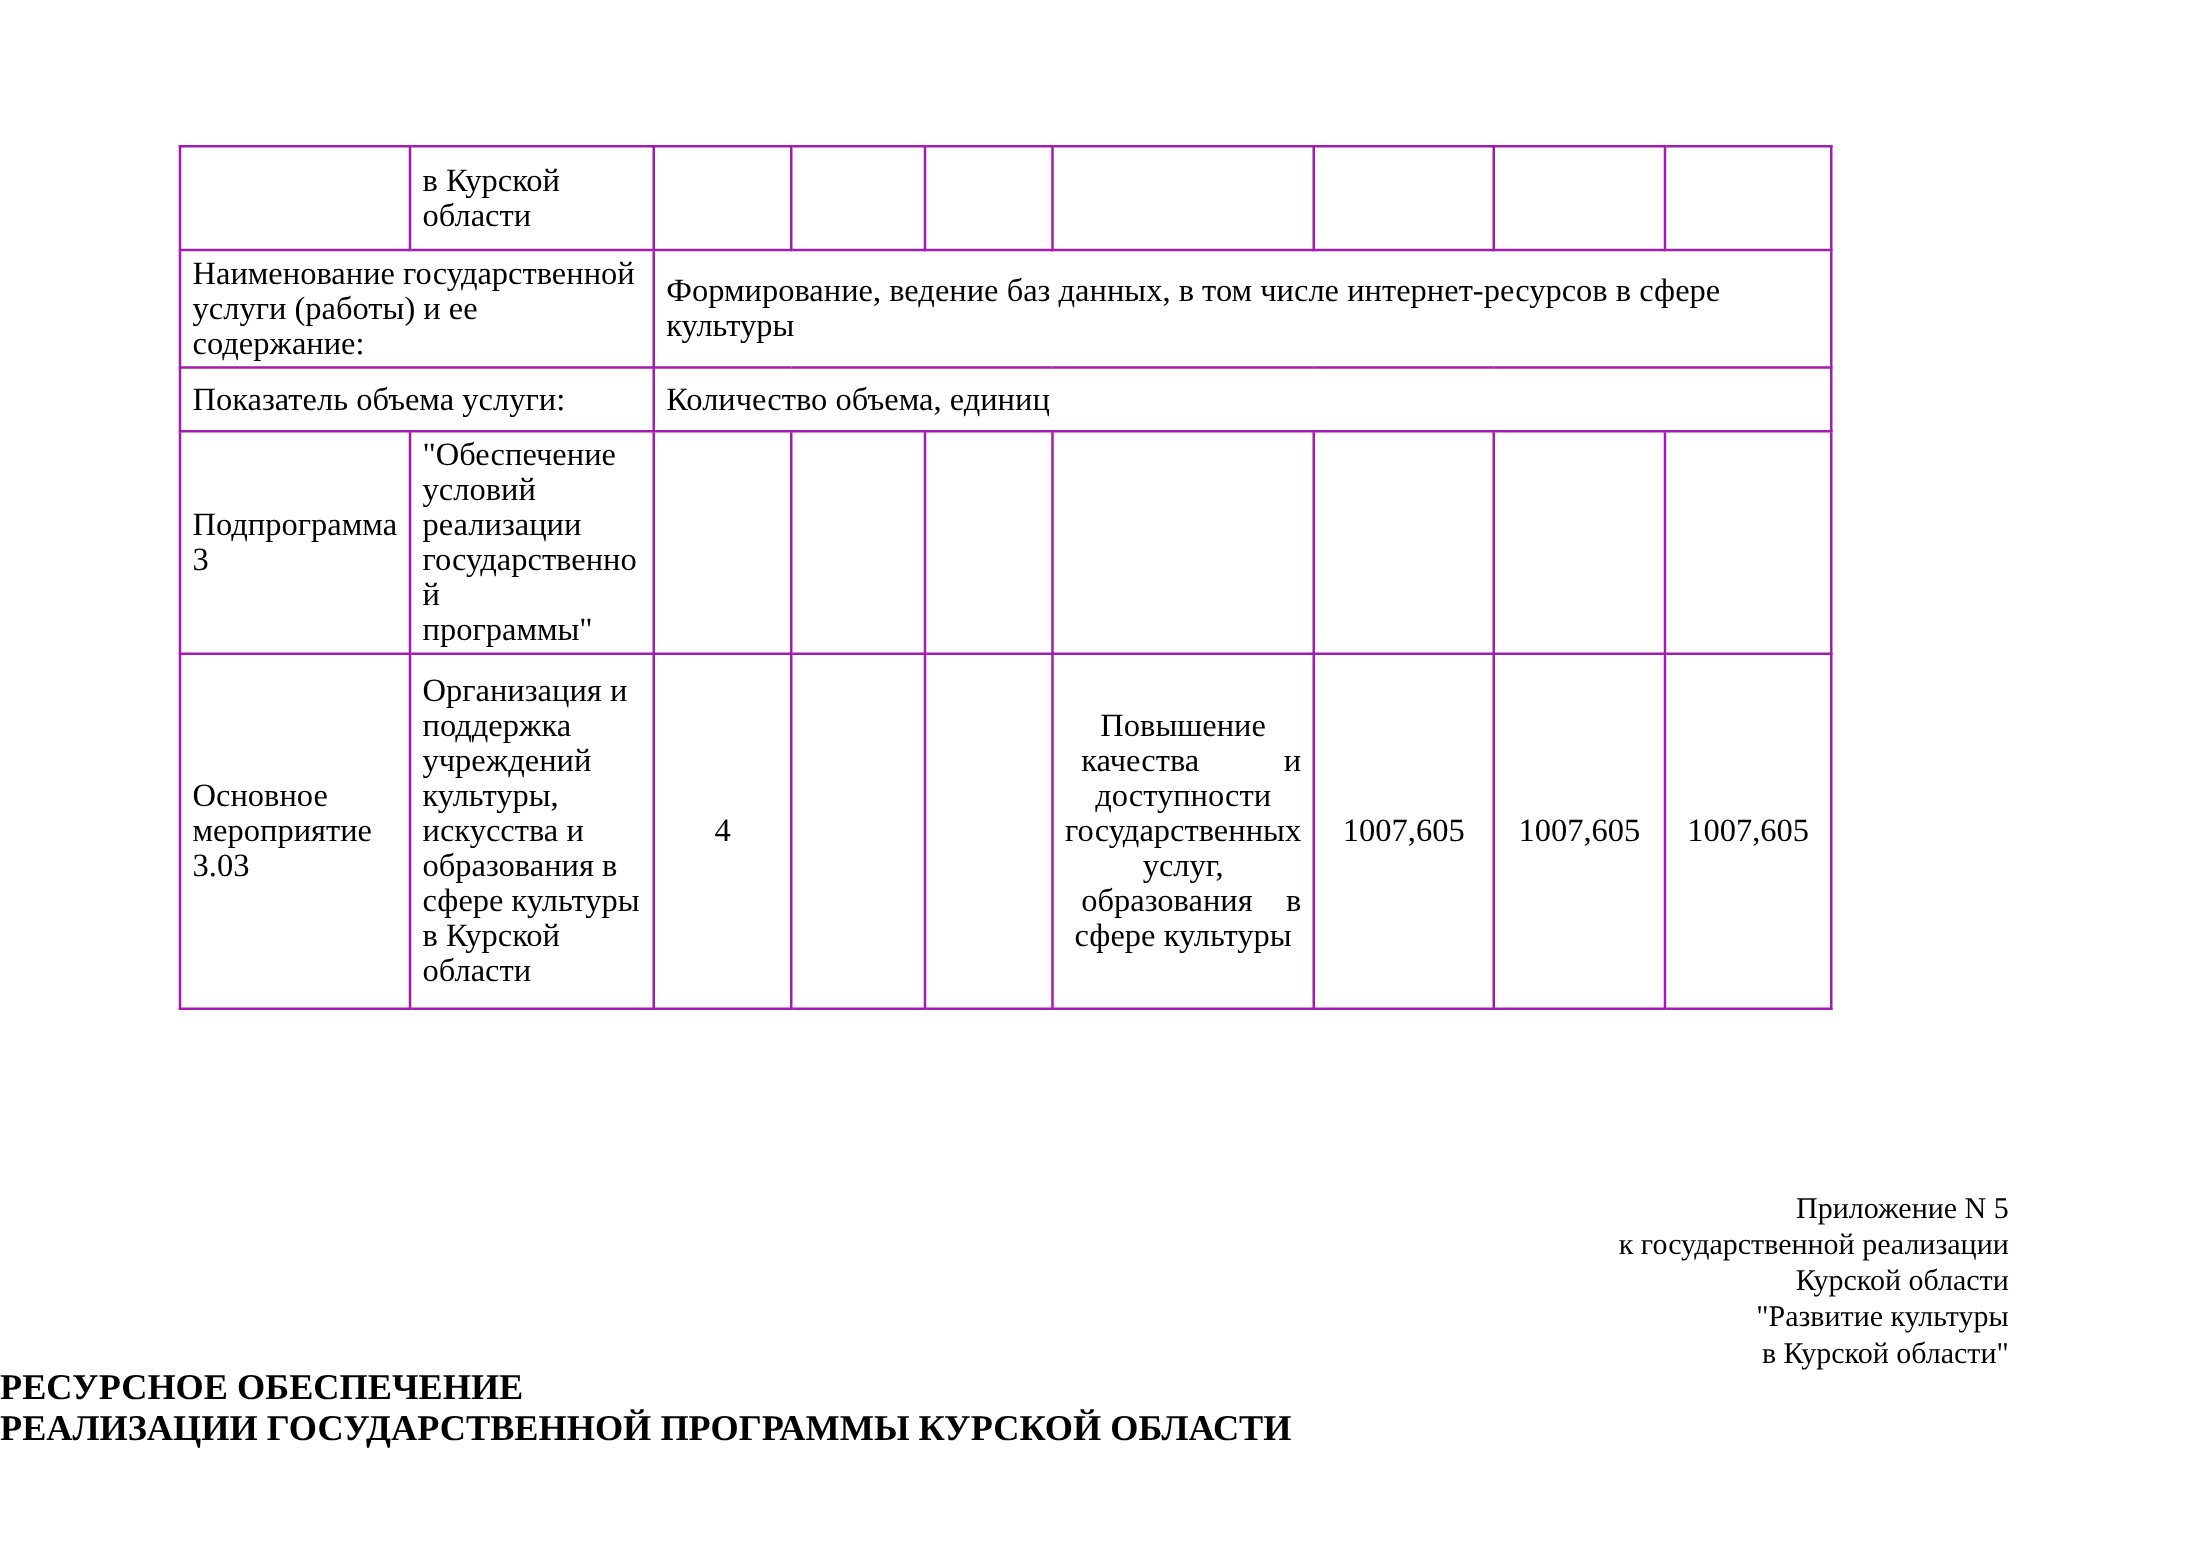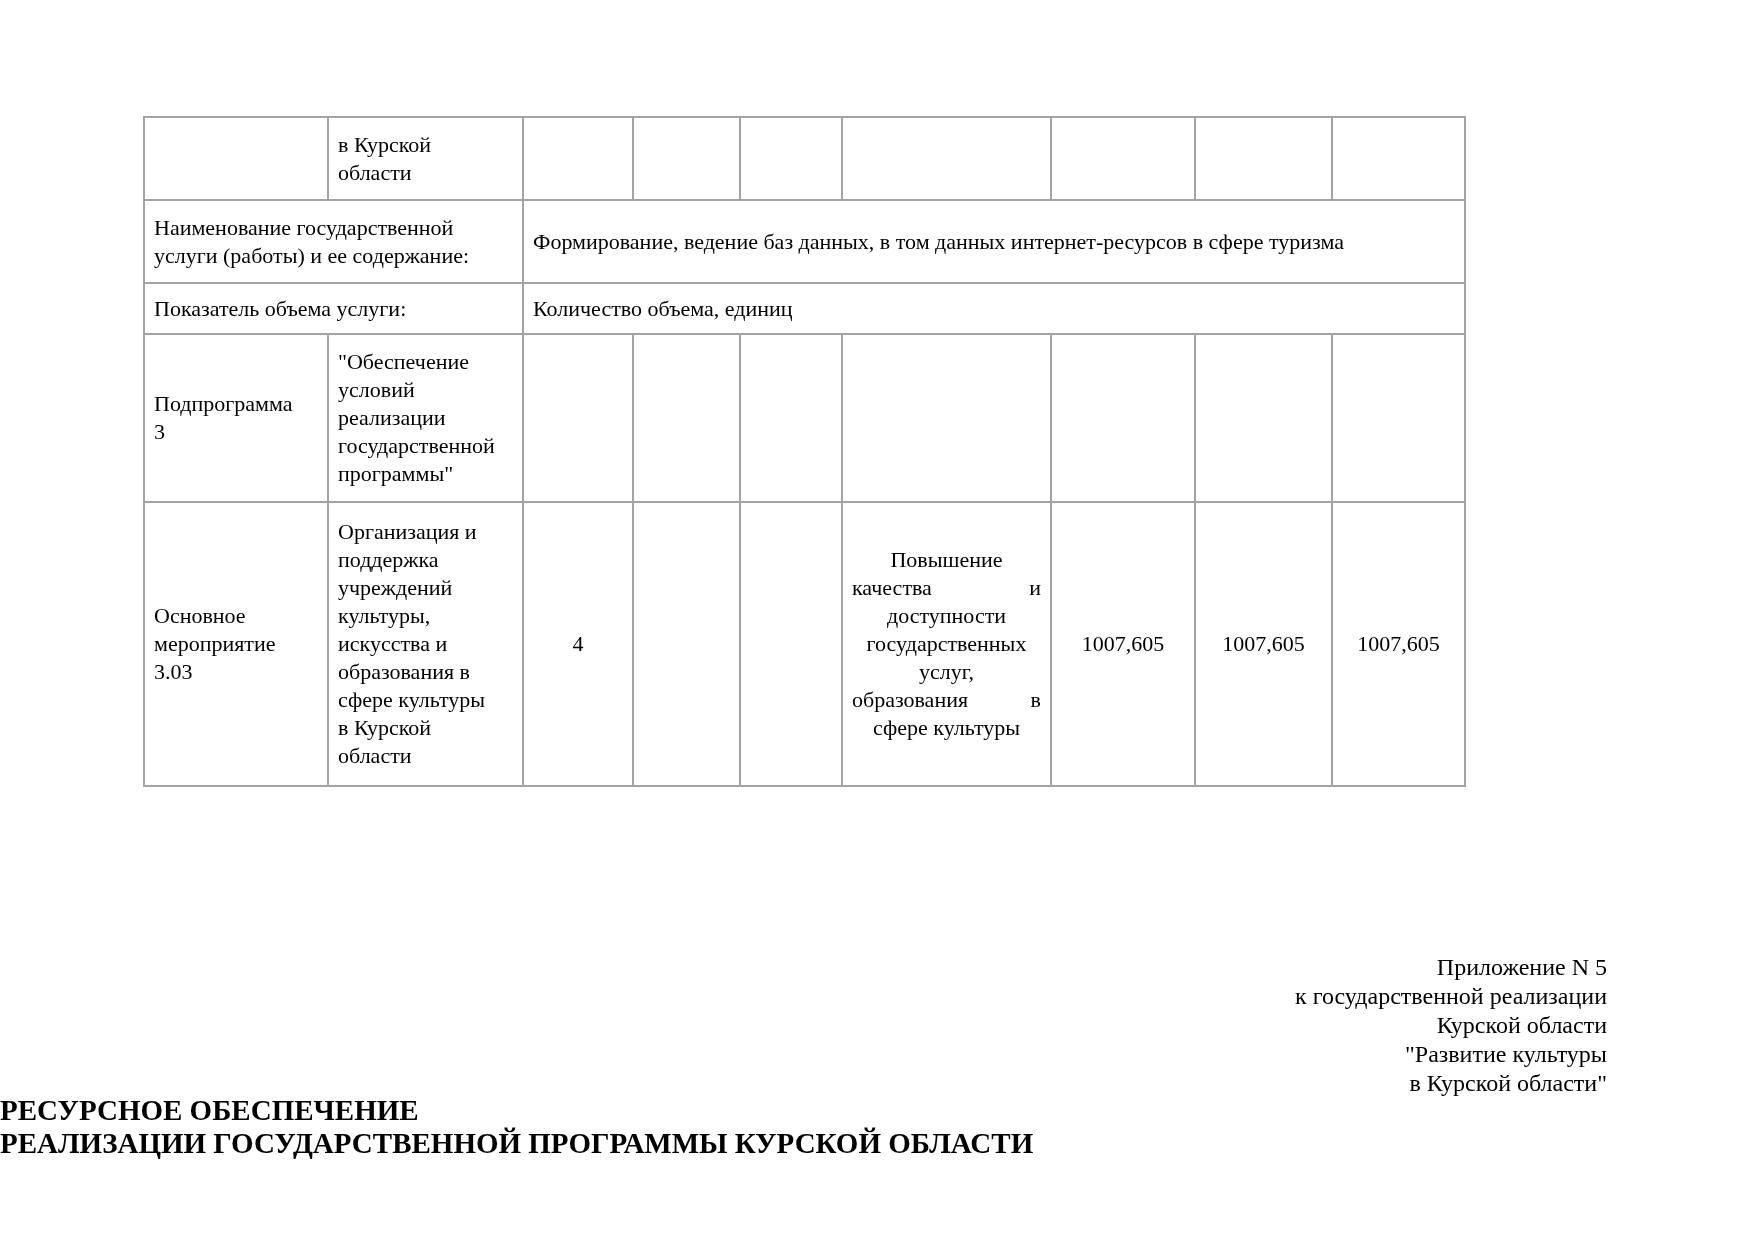--- a/index.html
+++ b/index.html
@@ -20,39 +20,39 @@
   
   table.doc-table {
     position: absolute;
     left: 143px;
     top: 116px;
     width: 1321px;
     border-collapse: collapse;
     table-layout: fixed;
   }
   table.doc-table td {
-    border: 2px solid #a3a3a3;
-    font-size: 22px;
+    border: 2px solid #a21caf;
+    font-size: 26px;
     line-height: 28px;
     padding: 4px 9px;
     vertical-align: middle;
     overflow: hidden;
     word-wrap: break-word;
   }
   tr.r1 td { height: 73px; }
   tr.r2 td { height: 73px; }
   tr.r3 td { height: 41px; }
   tr.r4 td { height: 158px; }
   tr.r5 td { height: 274px; }
 
   td.pre { white-space: pre-line; }
   td.num { text-align: center; }
   td.c6  { vertical-align: middle; padding: 4px 10px; }
   .jline { text-align: center; }
-  .jline.j { text-align: justify; text-align-last: justify; }
+  .jline.j { text-align: justify; text-align-last: justify; margin-left: 13px; }
 
   
   .appendix {
     position: absolute;
     top: 921px;
     right: 147px;
     text-align: right;
     font-size: 24px;
     line-height: 29px;
     white-space: nowrap;
@@ -98,21 +98,21 @@
       <td></td>
       <td></td>
       <td></td>
       <td></td>
       <td></td>
     </tr>
 
     <tr class="r2">
       <td colspan="2" class="pre">Наименование государственной
 услуги (работы) и ее содержание:</td>
-      <td colspan="7">Формирование, ведение баз данных, в том данных интернет-ресурсов в сфере туризма</td>
+      <td colspan="7">Формирование, ведение баз данных, в том числе интернет-ресурсов в сфере культуры</td>
     </tr>
 
     <tr class="r3">
       <td colspan="2">Показатель объема услуги:</td>
       <td colspan="7">Количество объема, единиц</td>
     </tr>
 
     <tr class="r4">
       <td class="pre">Подпрограмма
 3</td>

